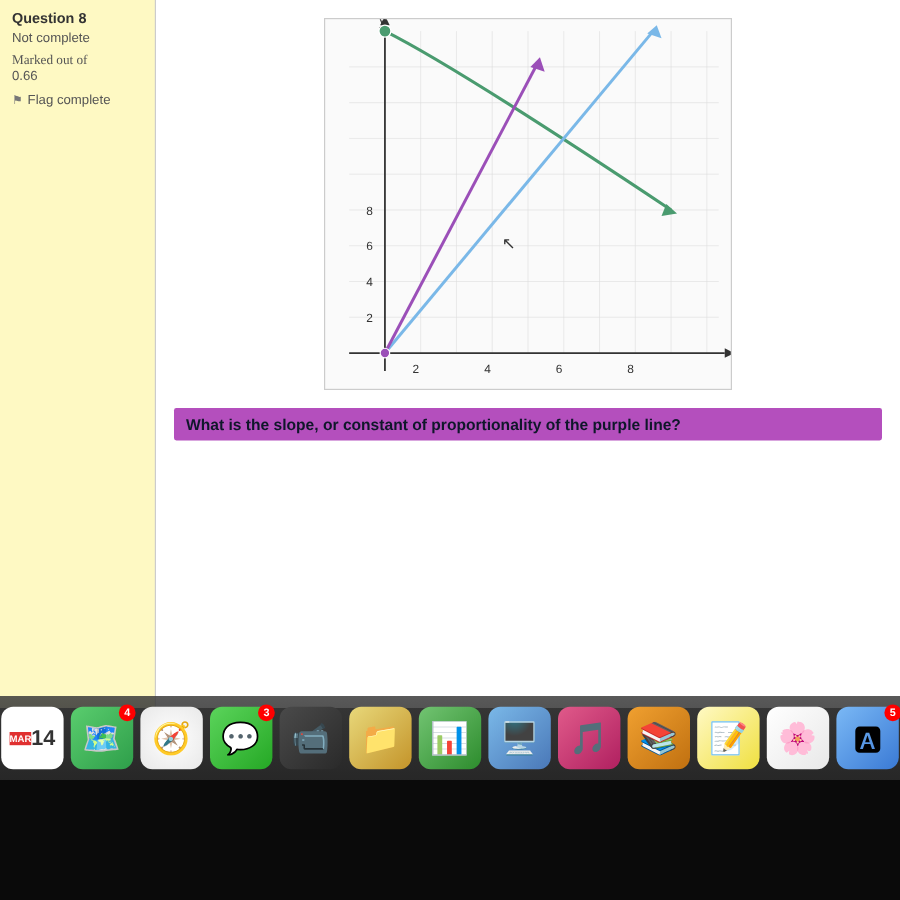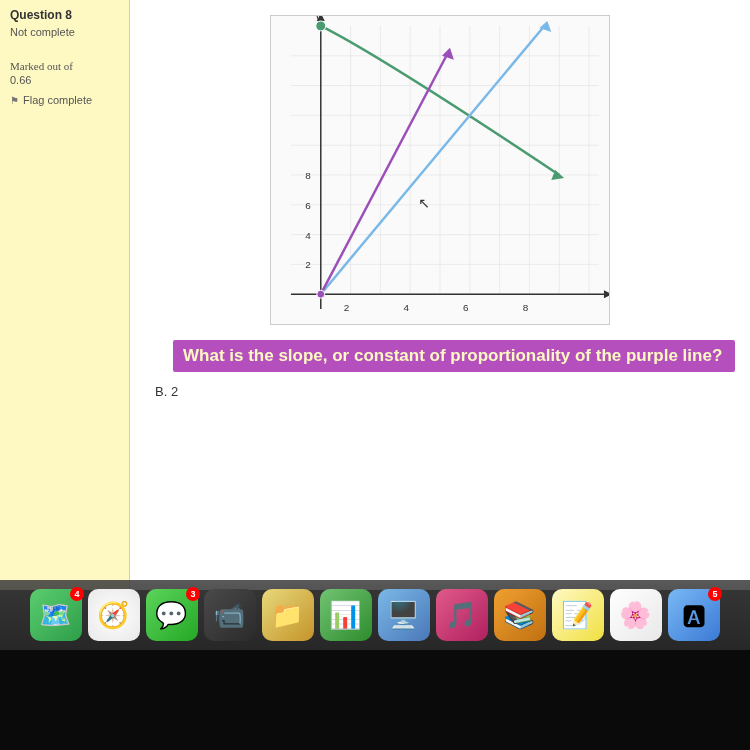--- a/index.html
+++ b/index.html
@@ -40,21 +40,21 @@
     .sidebar-question-label {
       font-size: 12px;
       font-weight: bold;
       color: #333;
       margin-bottom: 4px;
     }
 
     .sidebar-status {
       font-size: 11px;
       color: #555;
-      margin-bottom: 22px;
+      margin-bottom: 6px;
     }
 
     .sidebar-marked {
       font-size: 11px;
       color: #555;
       margin-bottom: 2px;
       font-family: Liberation Serif, serif;
     }
 
     .sidebar-score {
@@ -88,27 +88,26 @@
     
     .graph-container {
       margin: 5px auto 15px auto;
       display: flex;
       justify-content: center;
     }
 
     
     .question-text {
       background: #b44fbd;
-      color: #fef9c3;
-      font-size: 17px;
+      color: #0f172a;
+      font-size: 13px;
       font-weight: bold;
       padding: 6px 10px;
       margin-bottom: 12px;
       border-radius: 2px;
-      margin-left: 28px;
     }
 
     
     .answer-choices {
       padding-left: 10px;
     }
 
     .answer-choice {
       font-size: 13px;
       color: #333;
@@ -279,30 +278,31 @@
           <circle cx="50" cy="280" r="4" fill="#9b4fb8" stroke="white" stroke-width="1"></circle>
 
           <text x="148" y="193" font-size="14" fill="#333">↖</text>
 
         </svg>
       </div>
 
       <div class="question-text">What is the slope, or constant of proportionality of the purple line?</div>
 
       <div class="answer-choices">
-        <div class="answer-choice">
-          <span>B. 2</span>
-        </div>
       </div>
 
     </div>
   </div>
 
   <div class="dock">
 
+    <div class="dock-item dock-calendar" style="padding:0; overflow:hidden;">
+      <div class="cal-header">MAR</div>
+      <div class="cal-day">14</div>
+    </div>
 
     <div class="dock-item" style="background: linear-gradient(135deg, #5acd6e, #2e9e4a); border-radius:10px; font-size:26px;">
       🗺️
       <div class="dock-badge">4</div>
     </div>
 
     <div class="dock-item" style="background: radial-gradient(circle, #ffffff, #e8e8e8); border-radius:10px; font-size:26px;">
       🧭
     </div>
 

